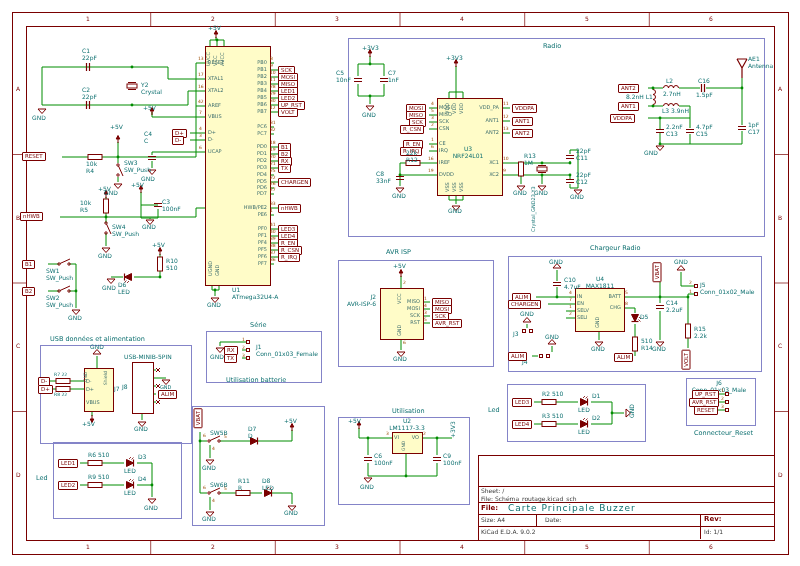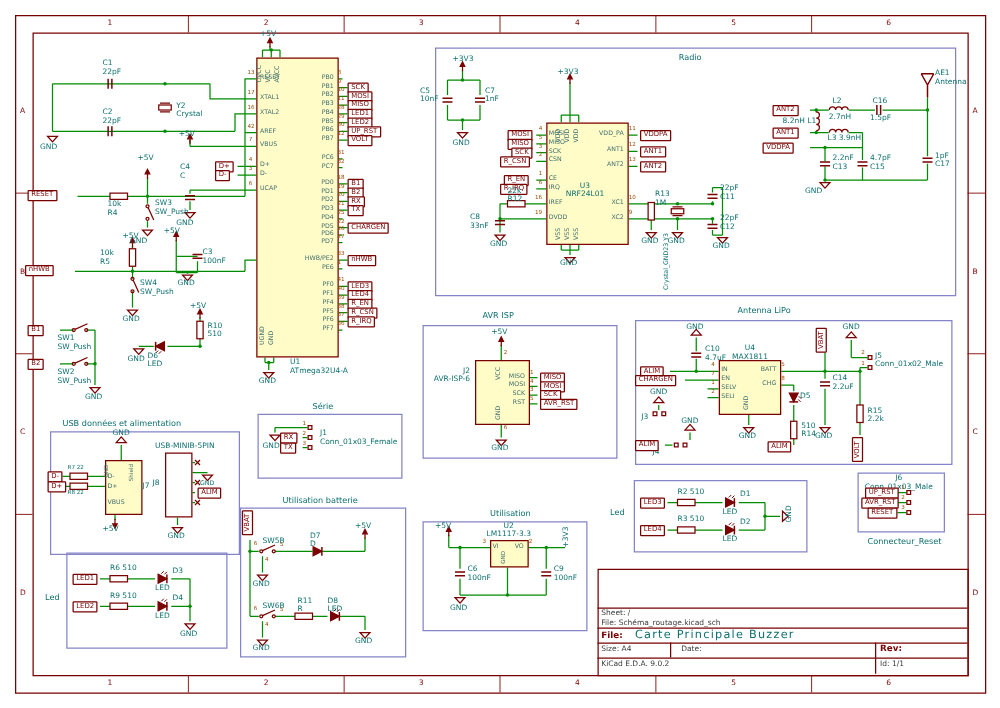--- a/index.html
+++ b/index.html
@@ -286,24 +286,24 @@
 <div class="box" style="left:40px;top:345px;width:150px;height:97px"></div>
 <div class="box" style="left:206px;top:331px;width:114px;height:50px"></div>
 <div class="box" style="left:192px;top:406px;width:131px;height:118px"></div>
 <div class="box" style="left:338px;top:417px;width:130px;height:86px"></div>
 <div class="box" style="left:53px;top:442px;width:127px;height:75px"></div>
 <div class="box" style="left:507px;top:384px;width:137px;height:56px"></div>
 <div class="box" style="left:686px;top:378px;width:68px;height:46px"></div>
 
 <span class="sec" style="left:543px;top:42px">Radio</span>
 <span class="sec" style="left:386px;top:248px">AVR ISP</span>
-<span class="sec" style="left:590px;top:244px">Antenna LiPo</span>
+<span class="sec" style="left:590px;top:244px">Chargeur Radio</span>
 <span class="sec" style="left:50px;top:335px">USB données et alimentation</span>
 <span class="sec" style="left:250px;top:321px">Série</span>
-<span class="sec" style="left:226px;top:396px">Utilisation batterie</span>
+<span class="sec" style="left:226px;top:376px">Utilisation batterie</span>
 <span class="sec" style="left:392px;top:407px">Utilisation</span>
 <span class="sec" style="left:36px;top:474px">Led</span>
 <span class="sec" style="left:488px;top:406px">Led</span>
 <span class="sec" style="left:694px;top:429px">Connecteur_Reset</span>
 
 <div class="ic" style="left:205px;top:46px;width:64px;height:238px"></div>
 <div class="ic" style="left:437px;top:98px;width:64px;height:96px"></div>
 <div class="ic" style="left:380px;top:288px;width:42px;height:50px"></div>
 <div class="ic" style="left:575px;top:288px;width:48px;height:42px"></div>
 <div class="ic" style="left:392px;top:432px;width:29px;height:20px"></div>

